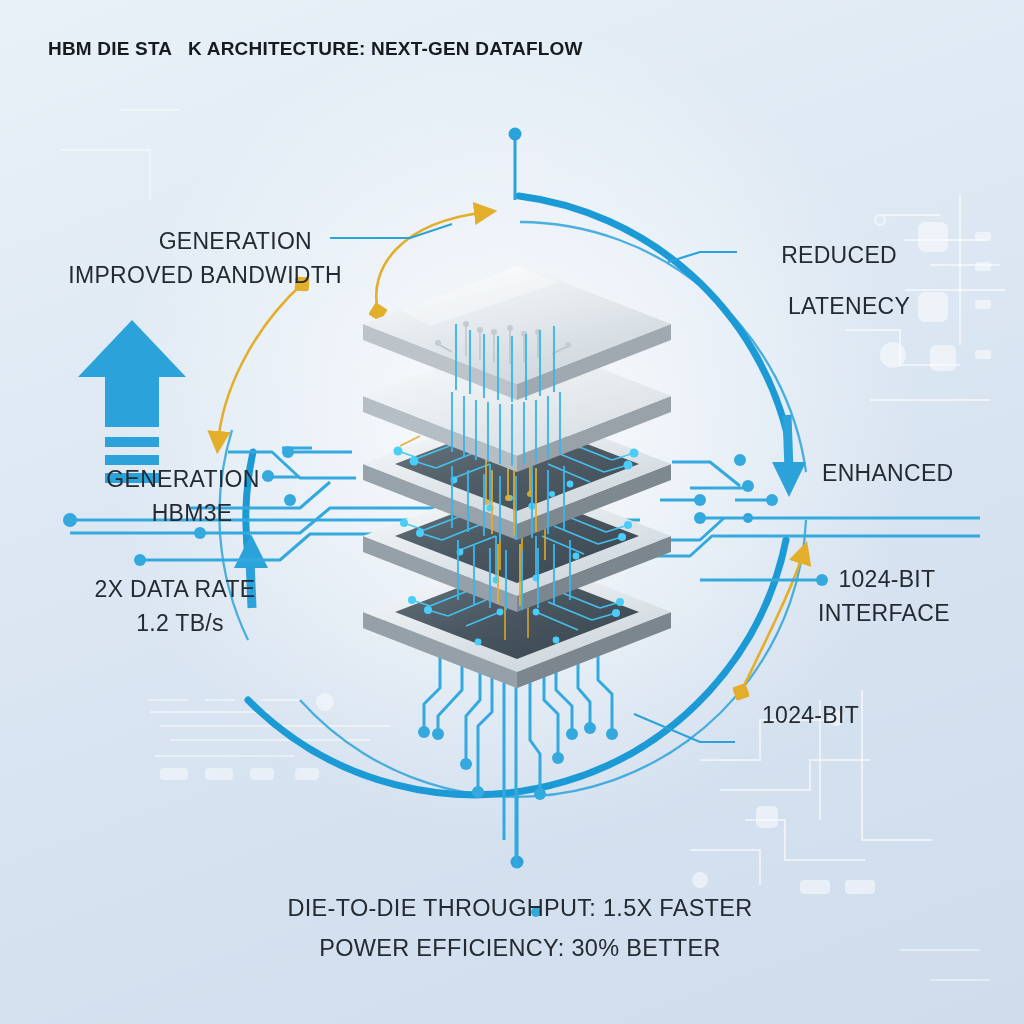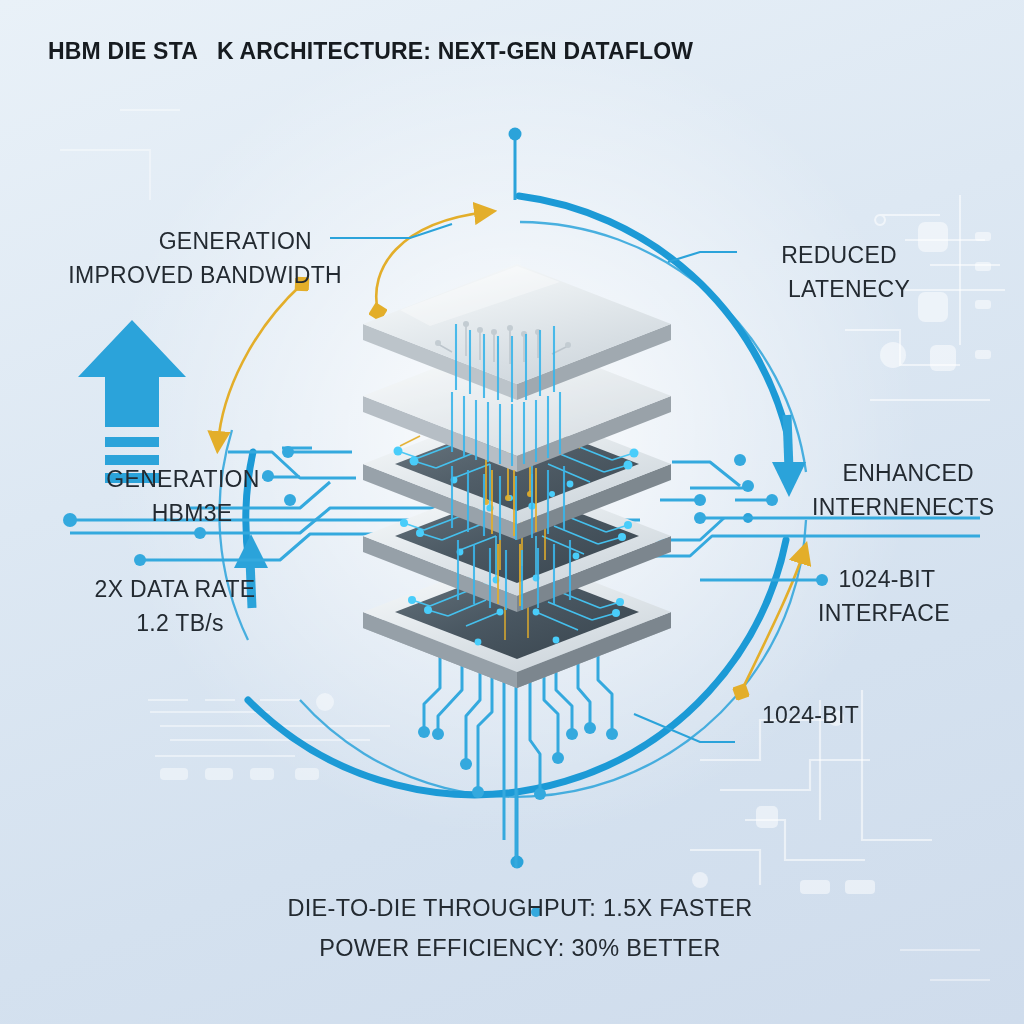--- a/index.html
+++ b/index.html
@@ -13,37 +13,37 @@
   #stage {
     position:absolute; left:0; top:0; width:1024px; height:1024px;
     background:
       radial-gradient(circle at 50% 42%, rgba(255,255,255,0.92) 0%, rgba(255,255,255,0.45) 26%, rgba(255,255,255,0.0) 52%),
       linear-gradient(160deg, #e9f1f8 0%, #dde8f3 38%, #d4e1ef 70%, #cfdcec 100%);
     overflow:hidden;
   }
   
   .title {
     position:absolute; left:48px; top:38px;
-    font-size:23px; font-weight:bold; letter-spacing:0.2px;
+    font-size:19px; font-weight:bold; letter-spacing:0.2px;
     color:#161b20; white-space:pre;
   }
   .lbl {
     position:absolute; color:#232a31; font-size:23px; letter-spacing:0.3px;
     line-height:34px; white-space:nowrap;text-align:center;
   }
   .lbl .l2 { display:block; }
 
   #lbl-bandwidth   { left:62px;  top:224px; text-align:right; width:280px; }
   #lbl-bandwidth .l1 { display:block; padding-right:30px; }
   #lbl-hbm3e       { left:68px;  top:462px; width:230px; text-align:center; }
   #lbl-hbm3e .l2   { padding-left:18px; }
   #lbl-datarate    { left:70px;  top:572px; width:210px; text-align:center; }
   #lbl-datarate .l2 { padding-left:10px;text-align:center; }
   #lbl-latency     { left:768px; top:238px; }
-  #lbl-latency .l2 { padding-left:20px; }
+  #lbl-latency .l2 { padding-left:20px;margin-top:17px; }
   #lbl-intercon    { left:812px; top:456px; }
   #lbl-intercon .l1 { padding-left:10px; }
   #lbl-interface   { left:818px; top:562px; }
   #lbl-interface .l1 { padding-left:6px; }
   #lbl-stack       { left:762px; top:698px; }
   #footer {
     position:absolute; left:8px; top:888px; width:1024px;
     text-align:center; color:#232a31; font-size:23.5px; line-height:40px;
     letter-spacing:0.3px;
   }
@@ -418,21 +418,20 @@
     <span class="l2">1.2 TB/s</span>
   </div>
 
   <div class="lbl" id="lbl-latency">
     <span class="l1">REDUCED</span>
     <span class="l2">LATENECY</span>
   </div>
 
   <div class="lbl" id="lbl-intercon">
     <span class="l1">ENHANCED</span>
-    <span class="l2">INTERNENECTS</span>
   </div>
 
   <div class="lbl" id="lbl-interface">
     <span class="l1">1024-BIT</span>
     <span class="l2">INTERFACE</span>
   </div>
 
   <div class="lbl" id="lbl-stack">
     <span class="l1">1024-BIT</span>
   </div>

